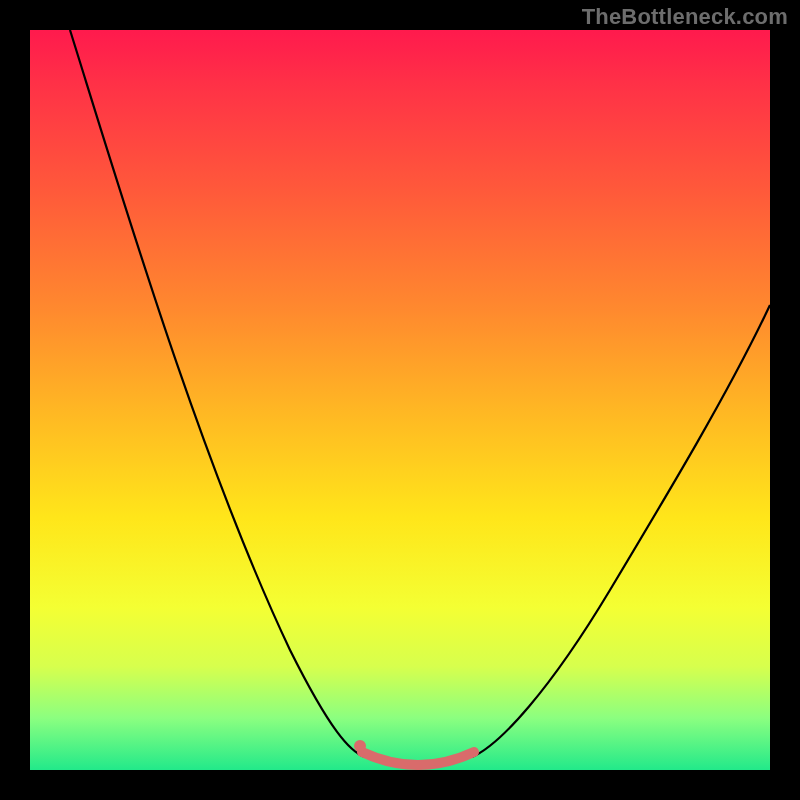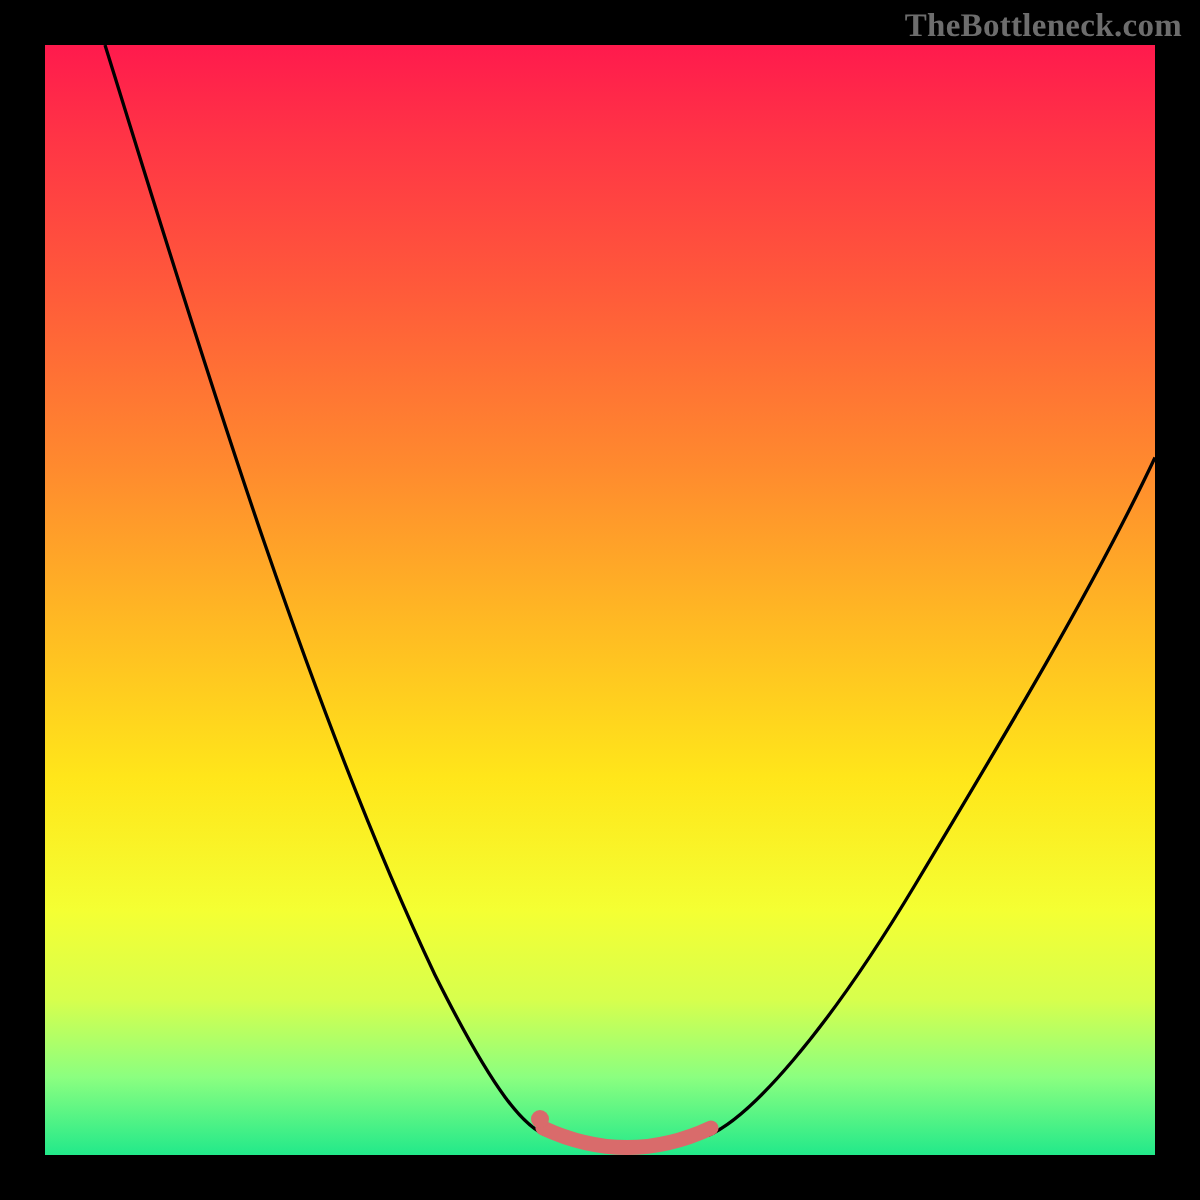--- a/index.html
+++ b/index.html
@@ -34,21 +34,21 @@
       #ffe61a 66%,
       #f4ff33 78%,
       #d7ff4d 86%,
       #8bff80 93%,
       #22e98a 100%);
   }
   .watermark {
     position: absolute;
     top: 4px;
     right: 12px;
-    font-family: Liberation Serif, serif;
+    font-family: Liberation Sans, sans-serif;
     font-size: 22px;
     font-weight: bold;
     color: #6d6d6d;
     letter-spacing: 0.2px;
     user-select: none;
   }
   svg.curve {
     position: absolute;
     left: 0;
     top: 0;

